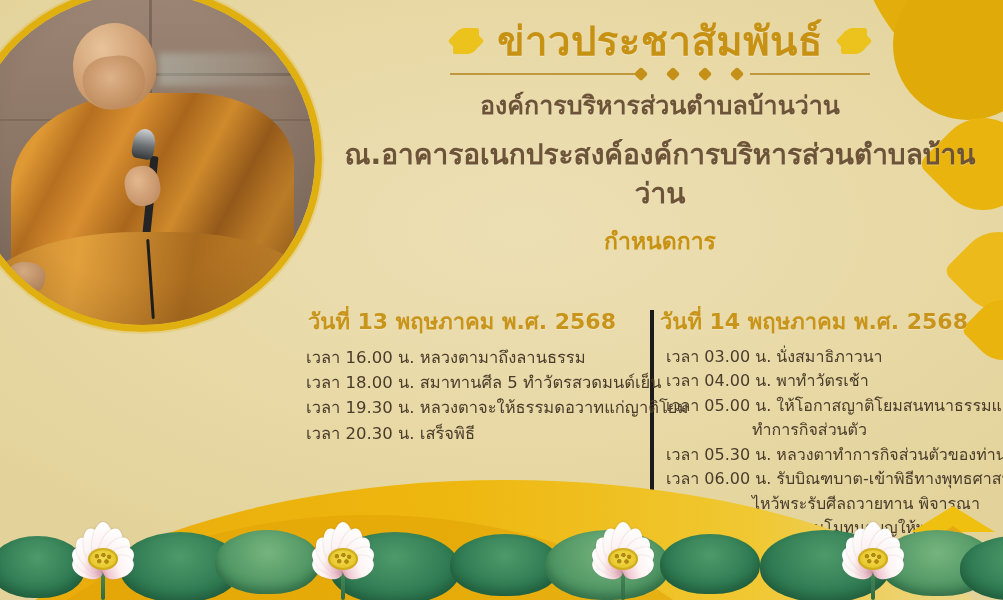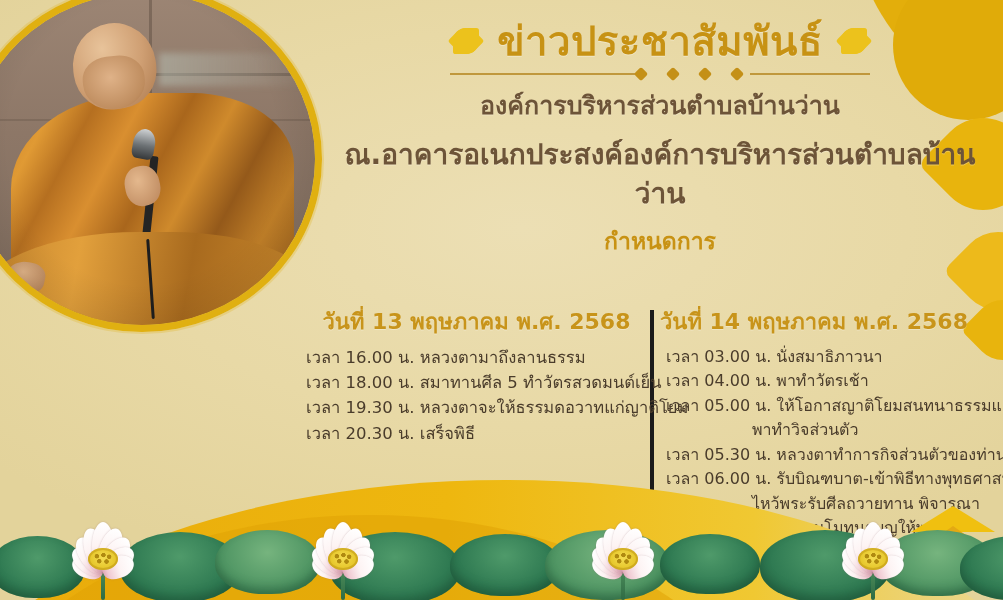--- a/index.html
+++ b/index.html
@@ -183,21 +183,21 @@
   #divider{
     position:absolute;left:650px;top:6px;width:4px;height:212px;background:#1b1b1b;
   }
   .col{position:absolute;top:0;}
   #col-left{left:300px;width:345px;}
   #col-right{left:660px;width:340px;}
   .col-date{
     font-size:22px;font-weight:bold;color:#c8941a;margin-bottom:5px;
     white-space:nowrap;text-shadow:0 1px 0 rgba(255,255,255,.3);
   }
-  #col-left .col-date{padding-left:8px;text-align:center;}
+  #col-left .col-date{padding-left:8px;}
   .col-list{list-style:none;margin:6px;padding:0;}
   .col-list li{
     font-size:16.5px;color:#4a3c2b;line-height:1.53;white-space:nowrap;
   }
   .col-list li.cont{padding-left:86px;}
   #col-right .col-list li{font-size:16px;}
 
   
   #bottom{
     position:absolute;left:0;bottom:0;width:1003px;height:120px;overflow:hidden;
@@ -321,21 +321,21 @@
           <li>เวลา 20.30 น. เสร็จพิธี</li>
         </ul>
     </div>
 
     <div class="col" id="col-right">
       <div class="col-date">วันที่ 14 พฤษภาคม พ.ศ. 2568</div>
       <ul class="col-list" id="list-day2">
           <li>เวลา 03.00 น. นั่งสมาธิภาวนา</li>
           <li>เวลา 04.00 น. พาทำวัตรเช้า</li>
           <li>เวลา 05.00 น. ให้โอกาสญาติโยมสนทนาธรรมและ</li>
-          <li class="cont">พาทำวิจส่วนตัว</li>
+          <li class="cont">ทำการกิจส่วนตัว</li>
           <li>เวลา 05.30 น. หลวงตาทำการกิจส่วนตัวของท่าน</li>
           <li>เวลา 06.00 น. รับบิณฑบาต-เข้าพิธีทางพุทธศาสนา</li>
           <li class="cont">ไหว้พระรับศีลถวายทาน พิจารณา</li>
           <li class="cont">อาหาร อนุโมทนาบุญให้พร</li>
         </ul>
     </div>
   </div>
 
   <div id="bottom">
     <div id="gold-arc"></div>

